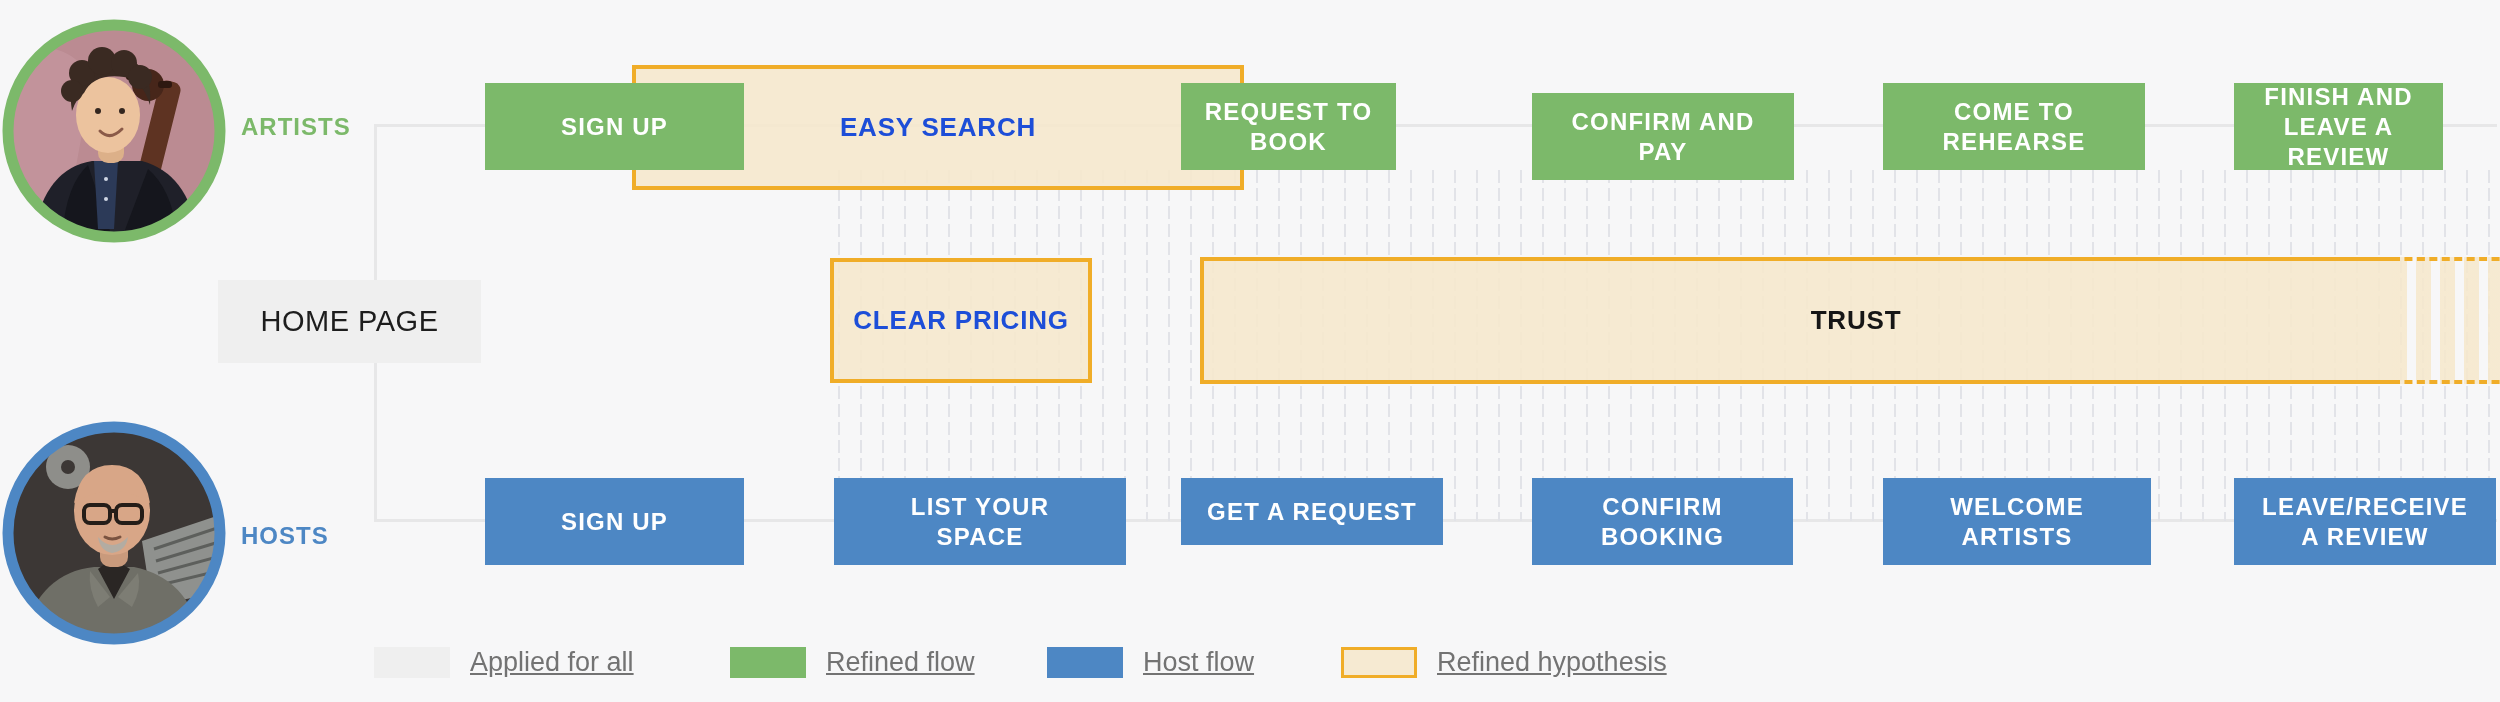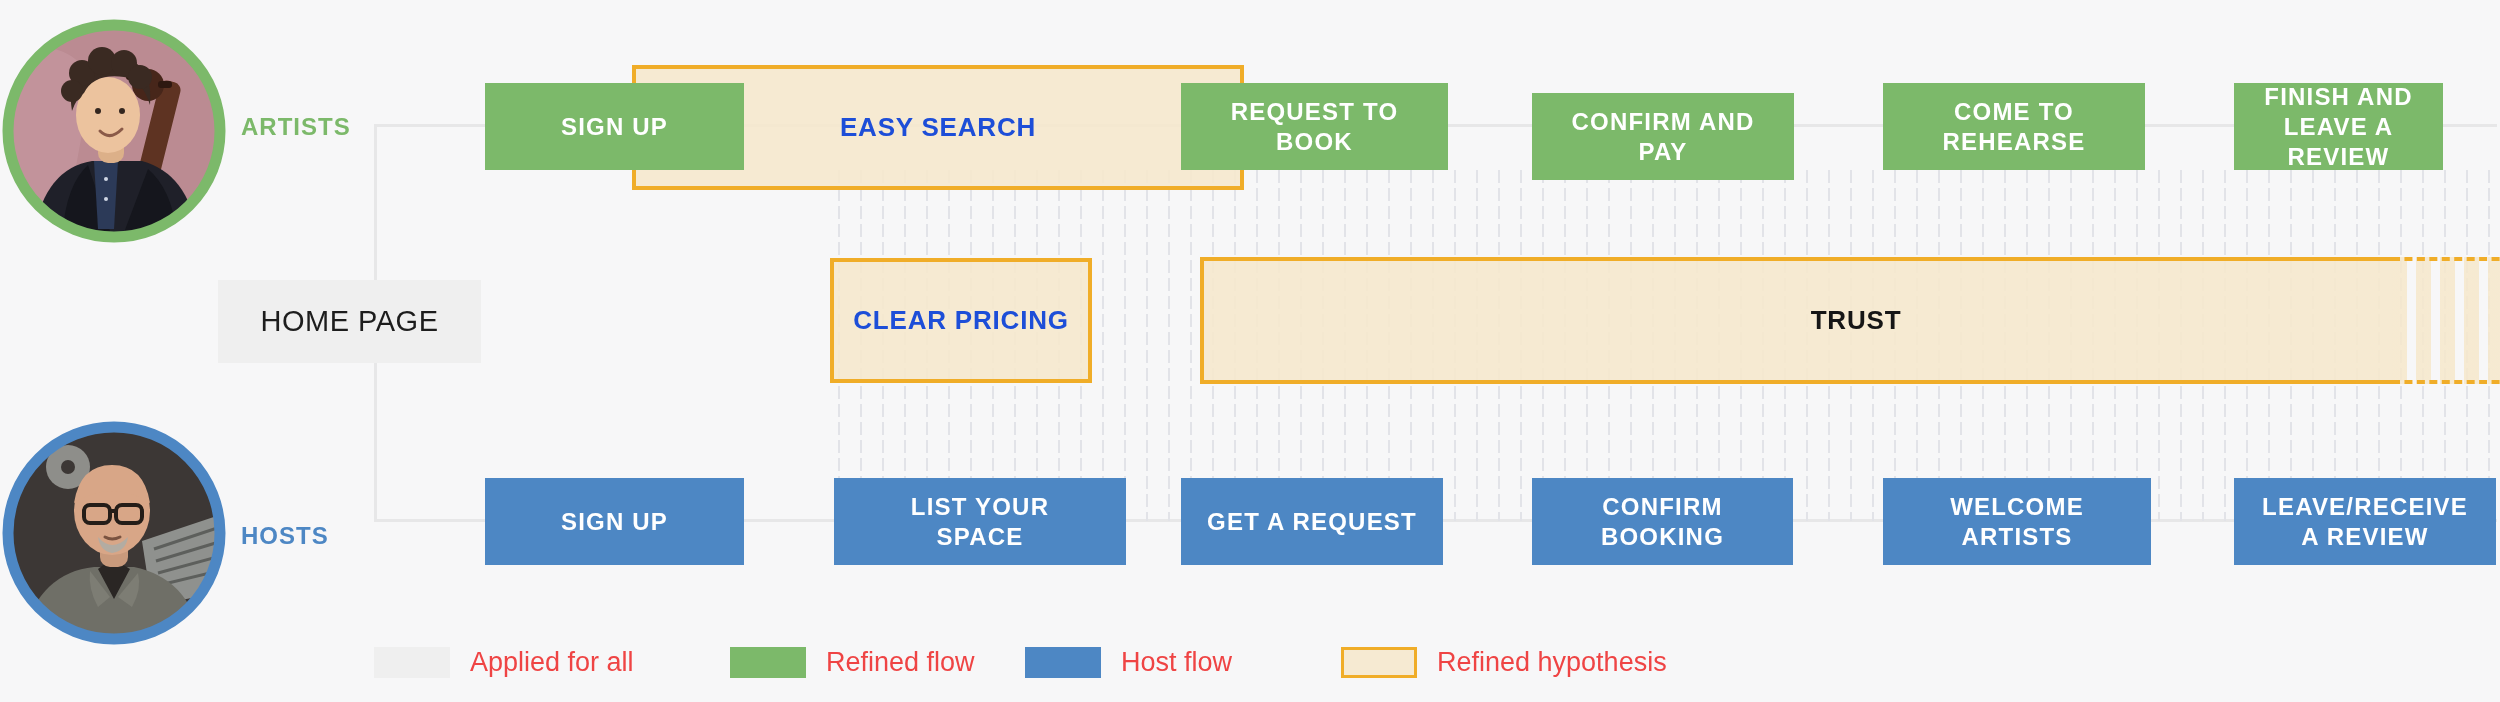--- a/index.html
+++ b/index.html
@@ -68,21 +68,21 @@
   
   .legend-item{position:absolute;top:647px;display:flex;align-items:center;z-index:2;}
   .legend-swatch{width:76px;height:31px;flex:0 0 auto;box-sizing:border-box;}
   .legend-swatch.applied{background:var(--applied_gray,#efefef);}
   .legend-swatch.artist{background:var(--artist_green,#7cb96a);}
   .legend-swatch.host{background:var(--host_blue,#4d87c4);}
   .legend-swatch.refined{
     background:var(--hypothesis_fill,rgba(246,232,204,0.87));
     border:3px solid var(--hypothesis_border,#f0ad28);
   }
-  .legend-label{margin-left:20px;font-size:27px;color:#ef4444;white-space:nowrap;}
+  .legend-label{margin-left:20px;font-size:27px;color:#737373;white-space:nowrap;text-decoration:underline;}
 </style>
 </head>
 <body>
 
 <div class="canvas">
 
   <div class="hline" style="left:374px;top:124px;width:2123px;height:3px;"></div>
   <div class="hline" style="left:374px;top:519px;width:2123px;height:3px;"></div>
   <div class="vline" style="left:374px;top:124px;width:3px;height:398px;"></div>
 
@@ -92,33 +92,33 @@
   <div class="hypo" style="left:830px;top:258px;width:262px;height:125px;">CLEAR PRICING</div>
   <div class="trust-wrap">
     <div class="trust-main"></div>
     <div class="trust-ext"></div>
     <div class="trust-label">TRUST</div>
   </div>
 
   <div class="step gray" style="left:218px;top:280px;width:263px;height:83px;">HOME PAGE</div>
 
   <div class="step green" style="left:485px;top:83px;width:259px;height:87px;">SIGN UP</div>
-  <div class="step green" style="left:1181px;top:83px;width:267px;height:87px;">REQUEST TO
+  <div class="step green" style="left:1181px;top:83px;width:215px;height:87px;">REQUEST TO
 BOOK</div>
   <div class="step green" style="left:1532px;top:93px;width:262px;height:87px;">CONFIRM AND
 PAY</div>
   <div class="step green" style="left:1883px;top:83px;width:262px;height:87px;">COME TO
 REHEARSE</div>
   <div class="step green" style="left:2234px;top:83px;width:209px;height:87px;">FINISH AND
 LEAVE A REVIEW</div>
 
   <div class="step blue" style="left:485px;top:478px;width:259px;height:87px;">SIGN UP</div>
   <div class="step blue" style="left:834px;top:478px;width:292px;height:87px;">LIST YOUR
 SPACE</div>
-  <div class="step blue" style="left:1181px;top:478px;width:262px;height:87px;">GET A REQUEST</div>
+  <div class="step blue" style="left:1181px;top:478px;width:262px;height:67px;">GET A REQUEST</div>
   <div class="step blue" style="left:1532px;top:478px;width:261px;height:87px;">CONFIRM
 BOOKING</div>
   <div class="step blue" style="left:1883px;top:478px;width:268px;height:87px;">WELCOME
 ARTISTS</div>
   <div class="step blue" style="left:2234px;top:478px;width:262px;height:87px;text-align:center;">LEAVE/RECEIVE
 A REVIEW</div>
 
   <div class="row-label artists">ARTISTS</div>
   <div class="row-label hosts">HOSTS</div>
 
@@ -207,21 +207,21 @@
   </div>
 
   <div class="legend-item" style="left:374px;">
     <div class="legend-swatch applied"></div>
     <div class="legend-label">Applied for all</div>
   </div>
   <div class="legend-item" style="left:730px;">
     <div class="legend-swatch artist"></div>
     <div class="legend-label">Refined flow</div>
   </div>
-  <div class="legend-item" style="left:1009px;padding-left:16px;">
+  <div class="legend-item" style="left:1031px;padding-left:16px;">
     <div class="legend-swatch host"></div>
     <div class="legend-label">Host flow</div>
   </div>
   <div class="legend-item" style="left:1341px;">
     <div class="legend-swatch refined"></div>
     <div class="legend-label">Refined hypothesis</div>
   </div>
 
 </div>
 

